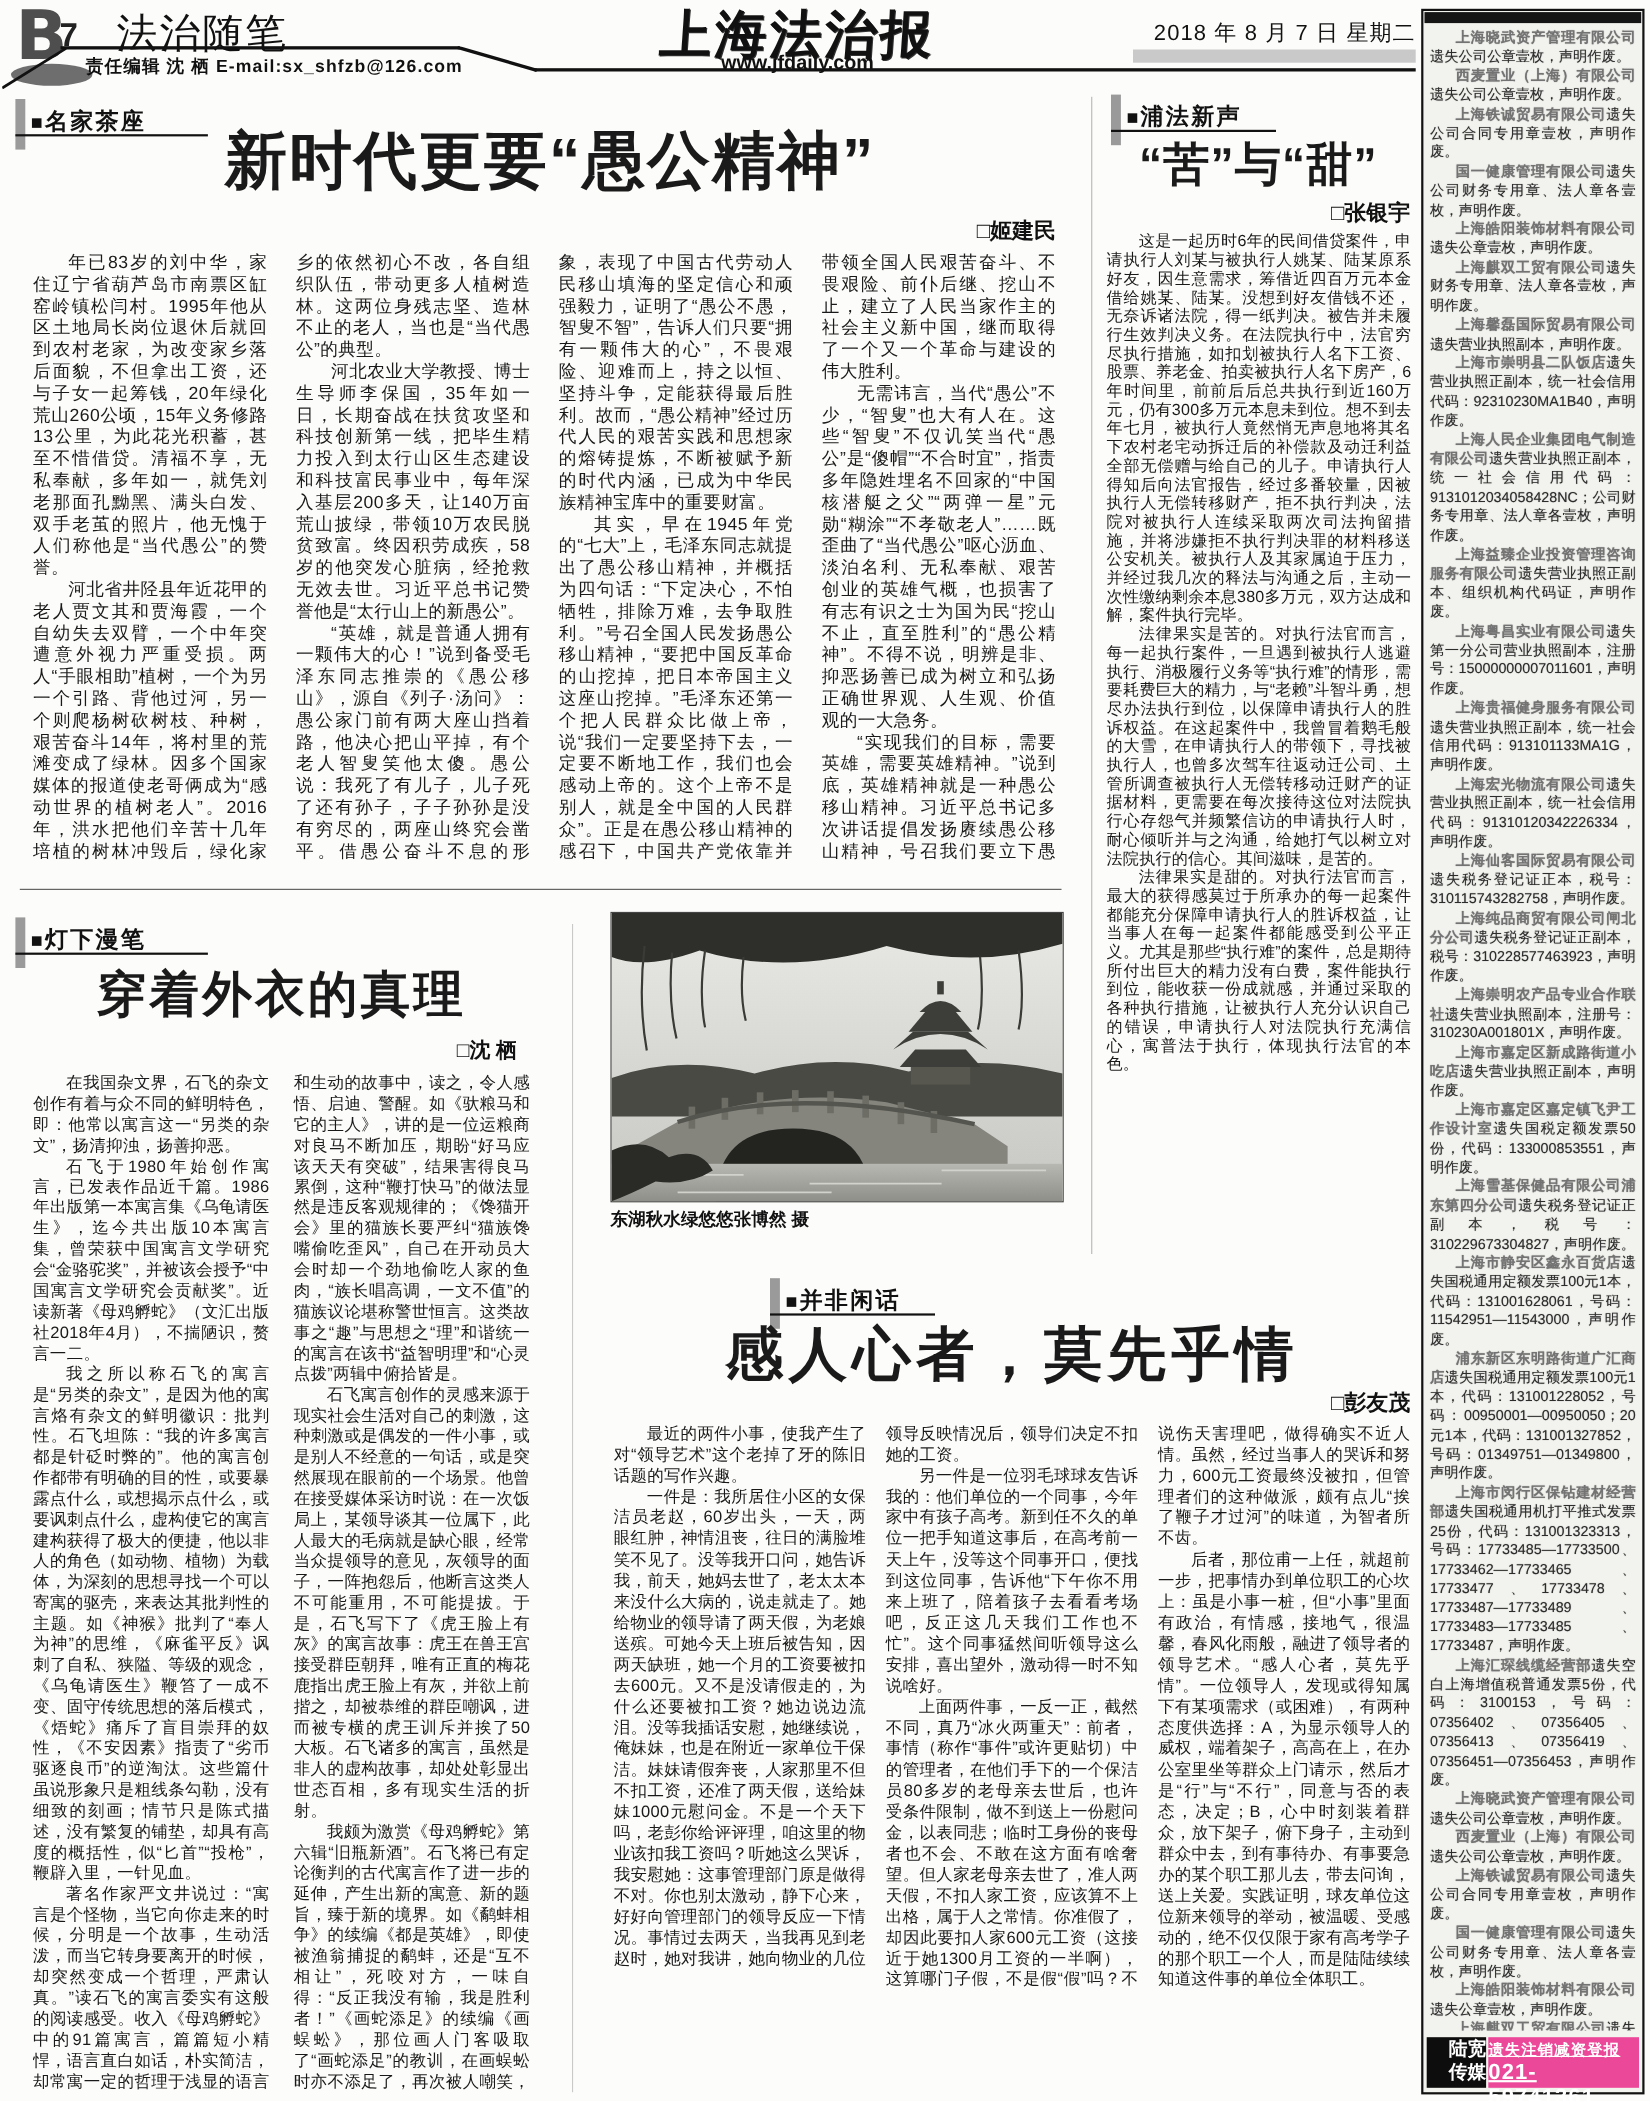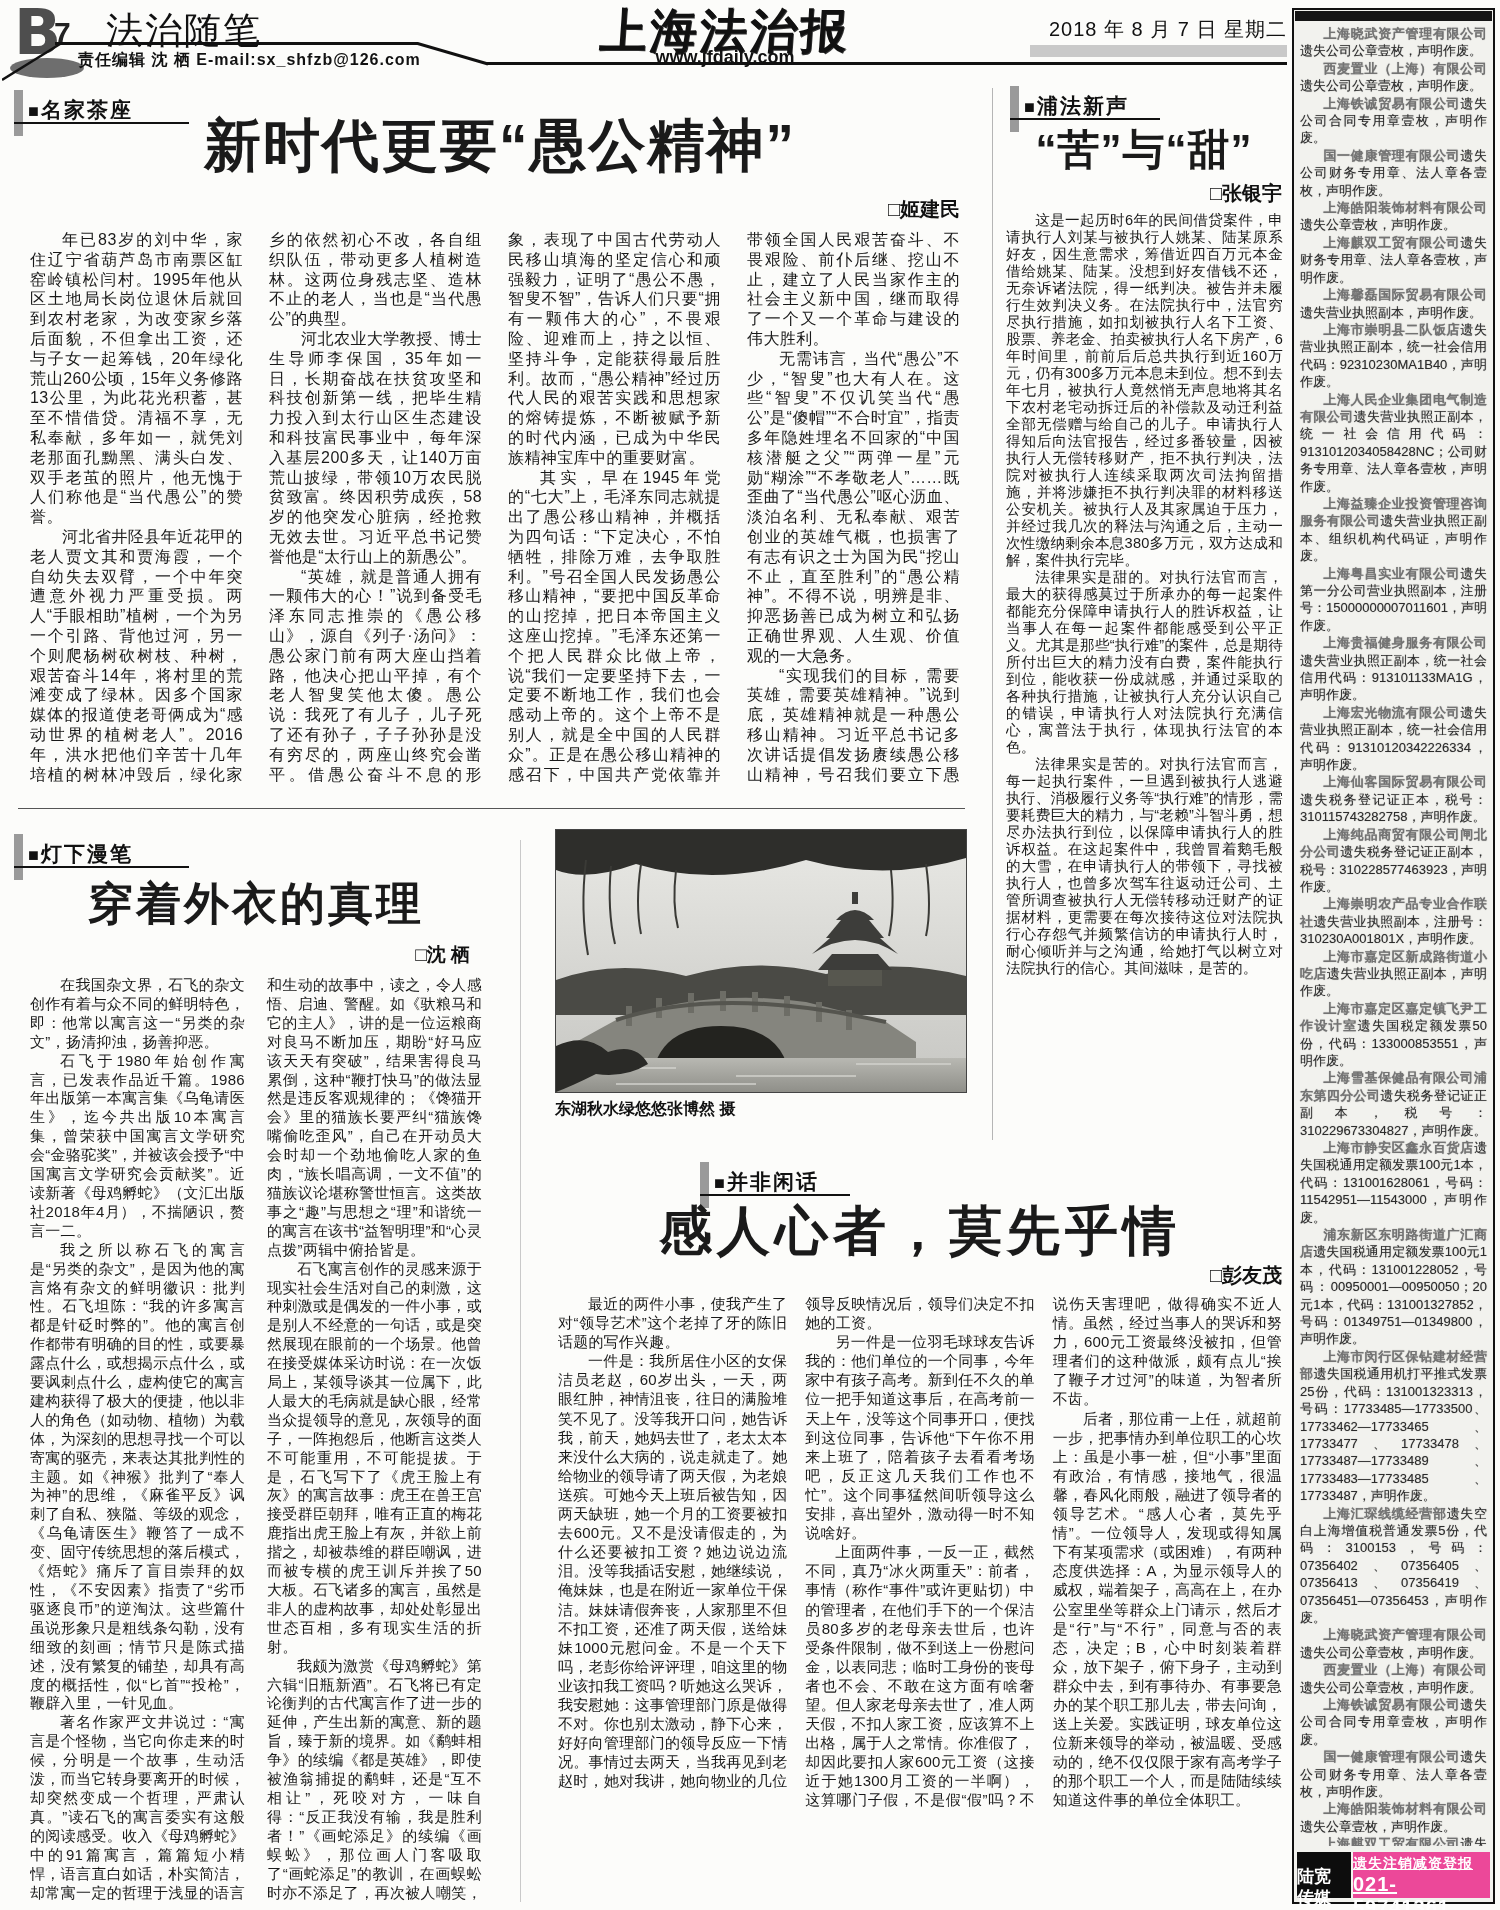--- a/index.html
+++ b/index.html
@@ -47,21 +47,21 @@
   
   .sidebar{position:absolute;left:1292px;top:8px;width:203px;height:1896px;border:2px solid #111;
            background:#f2f2ee;box-sizing:border-box;}
   .sidebar .band{height:10px;background:#151515;margin:1px;}
   .notices{height:1818px;overflow:hidden;padding:3px 6px;font-size:13px;line-height:17.4px;
            text-align:justify;color:#2c2c2c;text-shadow:0 0 1px rgba(40,40,40,.45);}
   .notices p{margin:0;text-indent:1.8em;}
   .notices b{font-weight:bold;color:#737373;}
   .sb-ad{position:absolute;left:3px;bottom:4px;width:193px;height:46px;display:flex;}
   .sb-ad .brand{width:54px;background:#0d0d0d;color:#fff;font-weight:bold;font-size:17px;line-height:21px;
-                text-align:left;padding-top:14px;}
+                text-align:right;padding-top:0;}
   .sb-ad .info{flex:1;background:#ec4899;color:#fff;margin-left:2px;text-align:left;text-decoration:underline;}
   .sb-ad .info .l1{font-size:14px;font-weight:bold;letter-spacing:1px;padding-top:3px;}
   .sb-ad .info .l2{font-size:20px;font-weight:bold;letter-spacing:1px;}
 </style>
 </head>
 <body>
 
 <div id="page">
 
   <div class="b-badge">
@@ -104,22 +104,22 @@
   <div class="vrule" style="left:992px;top:88px;height:1052px;"></div>
   <div class="sec-label" style="left:1010px;top:92px;">
     <span class="vbar"></span>
     <span class="line2" style="width:150px;"></span>
     <span class="txt"><span class="sq">■</span><span>浦法新声</span></span>
   </div>
   <div class="headline" style="left:1004px;top:122px;width:280px;font-size:42px;letter-spacing:1px;">“苦”与“甜”</div>
   <div class="byline" style="left:1160px;top:180px;width:122px;">□张银宇</div>
   <div class="body-cols p-body" style="left:1006px;top:212px;width:277px;height:920px;">
       <p>这是一起历时6年的民间借贷案件，申请执行人刘某与被执行人姚某、陆某原系好友，因生意需求，筹借近四百万元本金借给姚某、陆某。没想到好友借钱不还，无奈诉诸法院，得一纸判决。被告并未履行生效判决义务。在法院执行中，法官穷尽执行措施，如扣划被执行人名下工资、股票、养老金、拍卖被执行人名下房产，6年时间里，前前后后总共执行到近160万元，仍有300多万元本息未到位。想不到去年七月，被执行人竟然悄无声息地将其名下农村老宅动拆迁后的补偿款及动迁利益全部无偿赠与给自己的儿子。申请执行人得知后向法官报告，经过多番较量，因被执行人无偿转移财产，拒不执行判决，法院对被执行人连续采取两次司法拘留措施，并将涉嫌拒不执行判决罪的材料移送公安机关。被执行人及其家属迫于压力，并经过我几次的释法与沟通之后，主动一次性缴纳剩余本息380多万元，双方达成和解，案件执行完毕。</p>
+      <p>法律果实是苦的。对执行法官而言，每一起执行案件，一旦遇到被执行人逃避执行、消极履行义务等“执行难”的情形，需要耗费巨大的精力，与“老赖”斗智斗勇，想尽办法执行到位，以保障申请执行人的胜诉权益。在这起案件中，我曾冒着鹅毛般的大雪，在申请执行人的带领下，寻找被执行人，也曾多次驾车往返动迁公司、土管所调查被执行人无偿转移动迁财产的证据材料，更需要在每次接待这位对法院执行心存怨气并频繁信访的申请执行人时，耐心倾听并与之沟通，给她打气以树立对法院执行的信心。其间滋味，是苦的。</p>
       <p>法律果实是甜的。对执行法官而言，最大的获得感莫过于所承办的每一起案件都能充分保障申请执行人的胜诉权益，让当事人在每一起案件都能感受到公平正义。尤其是那些“执行难”的案件，总是期待所付出巨大的精力没有白费，案件能执行到位，能收获一份成就感，并通过采取的各种执行措施，让被执行人充分认识自己的错误，申请执行人对法院执行充满信心，寓普法于执行，体现执行法官的本色。</p>
-      <p>法律果实是苦的。对执行法官而言，每一起执行案件，一旦遇到被执行人逃避执行、消极履行义务等“执行难”的情形，需要耗费巨大的精力，与“老赖”斗智斗勇，想尽办法执行到位，以保障申请执行人的胜诉权益。在这起案件中，我曾冒着鹅毛般的大雪，在申请执行人的带领下，寻找被执行人，也曾多次驾车往返动迁公司、土管所调查被执行人无偿转移动迁财产的证据材料，更需要在每次接待这位对法院执行心存怨气并频繁信访的申请执行人时，耐心倾听并与之沟通，给她打气以树立对法院执行的信心。其间滋味，是苦的。</p>
     </div>
 
   <div class="hrule" style="left:18px;top:808px;width:947px;height:1px;background:#555;"></div>
 
   <div class="sec-label" style="left:14px;top:840px;">
     <span class="vbar"></span>
     <span class="line2"></span>
     <span class="txt"><span class="sq">■</span><span>灯下漫笔</span></span>
   </div>
   <div class="headline" style="left:30px;top:874px;width:452px;font-size:45px;font-weight:bold;letter-spacing:3px;">穿着外衣的真理</div>

